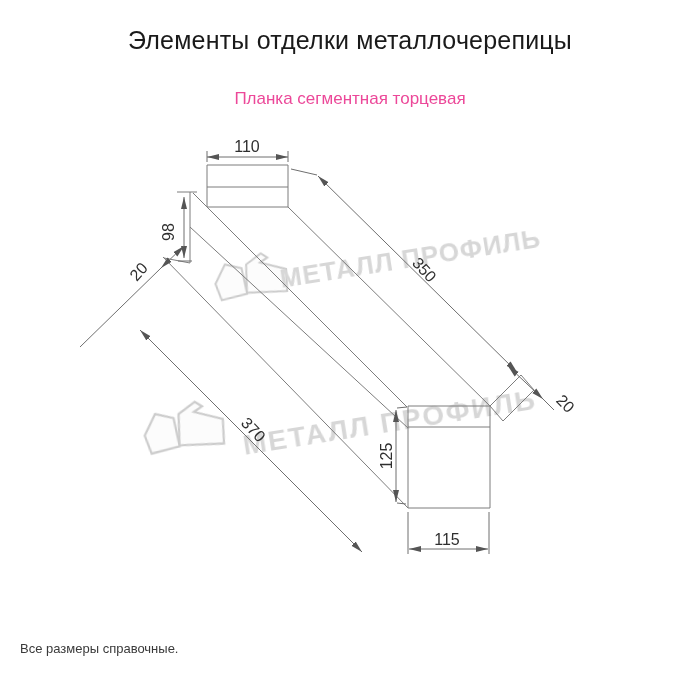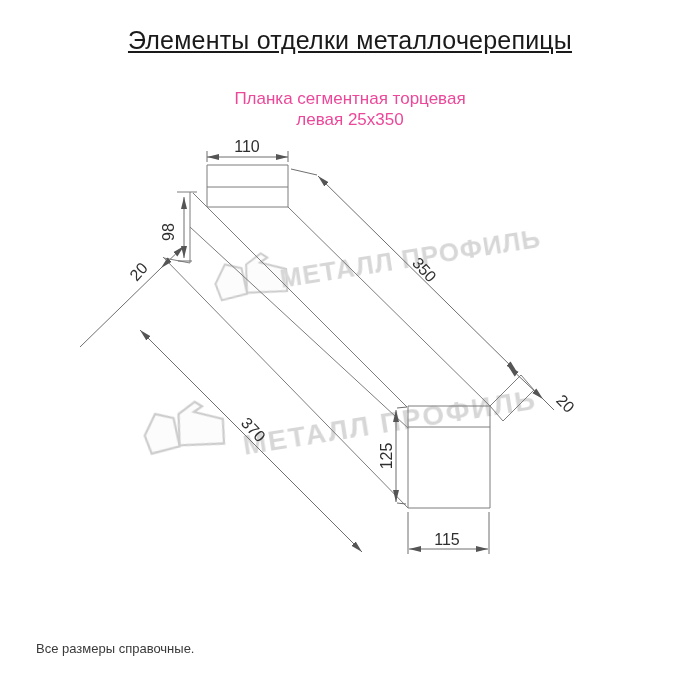--- a/index.html
+++ b/index.html
@@ -1,22 +1,22 @@
 <!DOCTYPE html>
 <html><head>
 <meta charset="utf-8">
 <style>
   html,body{margin:0;padding:0;background:#ffffff;width:700px;height:700px;
     font-family:"Liberation Sans",sans-serif;overflow:hidden;position:relative;}
   .stage{position:absolute;left:0;top:0;width:700px;height:700px;}
   .page-title{position:absolute;left:0;top:26px;width:700px;text-align:center;
-    font-size:25px;letter-spacing:.2px;color:#1a1a1a;text-decoration:underline;}
+    font-size:25px;letter-spacing:.2px;color:#1a1a1a;}
   .subtitle{position:absolute;left:0;top:88px;width:700px;text-align:center;
     font-size:17px;line-height:21px;color:#ec4899;}
-  .footer{position:absolute;left:36px;top:640px;font-size:13px;line-height:18px;color:#3a3a3a;}
+  .footer{position:absolute;left:20px;top:640px;font-size:13px;line-height:18px;color:#3a3a3a;}
   .wm{position:absolute;color:#d7d7d7;font-weight:bold;white-space:nowrap;
     filter:blur(.6px);transform-origin:left center;}
   .wm-text{display:inline-block;vertical-align:middle;}
   #wm1{left:280px;top:262px;font-size:26px;letter-spacing:1px;transform:rotate(-9deg);}
   #wm2{left:243px;top:428px;font-size:28px;letter-spacing:2px;transform:rotate(-9deg);}
   .wm-logo{position:absolute;filter:blur(.5px);}
   #wmlogo1{left:212px;top:250px;transform:rotate(-8deg);}
   #wmlogo2{left:140px;top:398px;transform:rotate(-8deg);}
   svg text{font-family:"Liberation Sans",sans-serif;font-size:16px;}
   .outline{stroke:#7d7d7d;stroke-width:1;fill:none;}
@@ -40,21 +40,20 @@
     <path class="wmshape" d="M3,29 L7,46 L33,43 L31,17 L15,11 Z"></path>
     <path class="wmshape" d="M33,42 L36,14 L52,5 L58,10 L50,14 L75,24 L73,46 Z"></path>
   </svg>
   <div id="wm2" class="wm">
     <span class="wm-text">МЕТАЛЛ ПРОФИЛЬ</span>
   </div>
 
   <div class="page-title">Элементы отделки металлочерепицы</div>
   <div class="subtitle">
     <div>Планка сегментная торцевая</div>
-    <div>левая 25х350</div>
   </div>
 
   <svg class="stage" width="700" height="700" viewBox="0 0 700 700">
     <defs>
       <marker id="arr" markerWidth="13" markerHeight="8" refX="12" refY="4" orient="auto-start-reverse" markerUnits="userSpaceOnUse">
         <path d="M0,1 L12,4 L0,7 Z" fill="#555"></path>
       </marker>
     </defs>
 
     <g class="outline">

